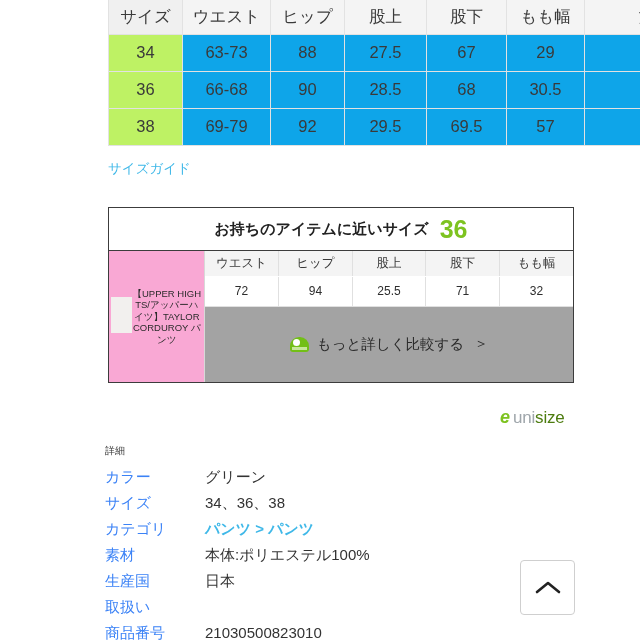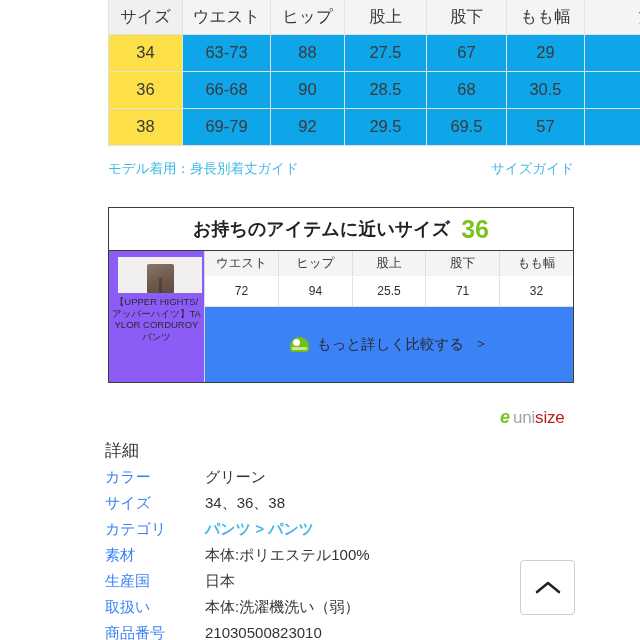--- a/index.html
+++ b/index.html
@@ -35,21 +35,21 @@
     background: #0ea5e9;
     white-space: nowrap;
   }
   table.size-table thead th {
     background: #f4f4f4;
     color: #3a3a3a;
     height: 34px;
     border-bottom: 1px solid #e2e2e2;
   }
   table.size-table tbody td:first-child {
-    background: #fde047;
+    background: #bef264;
   }
   table.size-table thead th:first-child { background: #f0f0f0; }
   .c-size   { width: 74px; }
   .c-waist  { width: 88px; }
   .c-hip    { width: 74px; }
   .c-rise   { width: 82px; }
   .c-inseam { width: 80px; }
   .c-thigh  { width: 78px; }
   .c-extra  { width: 124px; }
 
@@ -73,33 +73,33 @@
     border: 1px solid #3c3c3c;
     background: #ffffff;
   }
   .unisize-head {
     height: 43px;
     display: flex; align-items: center; justify-content: center;
     gap: 11px;
     border-bottom: 1px solid #3c3c3c;
   }
   .unisize-head .label {
-    font-size: 18px; font-weight: bold; color: #222222;
+    font-size: 15px; font-weight: bold; color: #222222;
   }
   .unisize-head .size-val {
     font-size: 25px; font-weight: bold; color: #7dc320;
     line-height: 1;
   }
   .unisize-body { display: flex; }
   .thumb-cell {
     width: 96px; flex: 0 0 96px;
     border-right: 1px solid #d8d8d8;
-    display: flex; flex-direction: column; align-items: flex-end;
+    display: flex; flex-direction: row; align-items: center;
     padding: 6px 2px 6px 2px;
-    background: #8b5cf6;
+    background: #f9a8d4;
   }
   .thumb-img {
     width: 84px; height: 36px;
     background: #f2f0ee;
     position: relative;
     overflow: hidden;
     margin-bottom: 3px;
   }
   .thumb-img .pants {
     position: absolute; left: 29px; top: 7px;
@@ -130,21 +130,21 @@
   table.cmp-table th {
     background: #f4f4f4; font-size: 12.5px; color: #3a3a3a;
     border-bottom: 1px solid #ffffff;
   }
   table.cmp-table td {
     background: #ffffff; font-size: 12px; color: #2d2d2d; height: 30px;
     border-bottom: 1px solid #e0e0e0;
   }
   .compare-row {
     flex: 1;
-    background: #3b82f6;
+    background: #a3a3a3;
     display: flex; align-items: center; justify-content: center;
     min-height: 75px;
   }
   .compare-link {
     display: flex; align-items: center; gap: 8px;
     font-size: 14.5px; color: #2b2b2b; text-decoration: none;
   }
   .tape-icon {
     width: 19px; height: 15px; position: relative; flex: 0 0 19px;
   }
@@ -169,30 +169,30 @@
     position: absolute; left: 480px; top: 408px;
     display: flex; align-items: center; gap: 3px;
   }
   .unisize-logo .e-mark {
     font-size: 18px; font-weight: bold; color: #7dc320;
     font-style: italic; line-height: 1;
   }
   .unisize-logo .word {
     font-size: 17px; color: #9fa6ab; line-height: 1; letter-spacing: -0.2px;
   }
-  .unisize-logo .word .accent { color: #b91c1c; }
+  .unisize-logo .word .accent { color: #4d7c0f; }
 
   
   .detail-list {
     position: absolute; left: 85px; top: 438px;
     width: 420px;
     font-size: 15px; color: #333333;
   }
   .detail-title {
-    height: 26px; line-height: 26px; font-size: 17px; color: #333333;
+    height: 26px; line-height: 26px; font-size: 10px; color: #333333;
   }
   .detail-row { display: flex; height: 26px; line-height: 26px; }
   .detail-row .dt { width: 100px; flex: 0 0 100px; color: #3b82f6; }
   .detail-row .dd { flex: 1; color: #333333; white-space: nowrap; }
   .detail-row .dd a { color: #3fb8e8; text-decoration: none; font-weight: bold; }
 
   
   .scroll-top {
     position: absolute; left: 500px; top: 560px;
     width: 55px; height: 55px;
@@ -255,21 +255,20 @@
           <td>29.5</td>
           <td>69.5</td>
           <td>57</td>
           <td></td>
         </tr>
       </tbody>
     </table>
   </div>
 
   <div class="guide-links">
-    <a href="#">モデル着用：身長別着丈ガイド</a>
     <a href="#">サイズガイド</a>
   </div>
 
   <div class="unisize-box">
     <div class="unisize-head">
       <span class="label">お持ちのアイテムに近いサイズ</span>
       <span class="size-val">36</span>
     </div>
 
     <div class="unisize-body">
@@ -340,21 +339,20 @@
     <div class="detail-row">
       <span class="dt">素材</span>
       <span class="dd">本体:ポリエステル100%</span>
     </div>
     <div class="detail-row">
       <span class="dt">生産国</span>
       <span class="dd">日本</span>
     </div>
     <div class="detail-row">
       <span class="dt">取扱い</span>
-      <span class="dd">本体:洗濯機洗い（弱）</span>
     </div>
     <div class="detail-row">
       <span class="dt">商品番号</span>
       <span class="dd">21030500823010</span>
     </div>
   </div>
 
   <div class="scroll-top">
     <svg width="26" height="16" viewBox="0 0 26 16">
       <path d="M2 12 L13 3 L24 12" fill="none" stroke="#222222" stroke-width="2.6" stroke-linecap="round" stroke-linejoin="round"></path>

